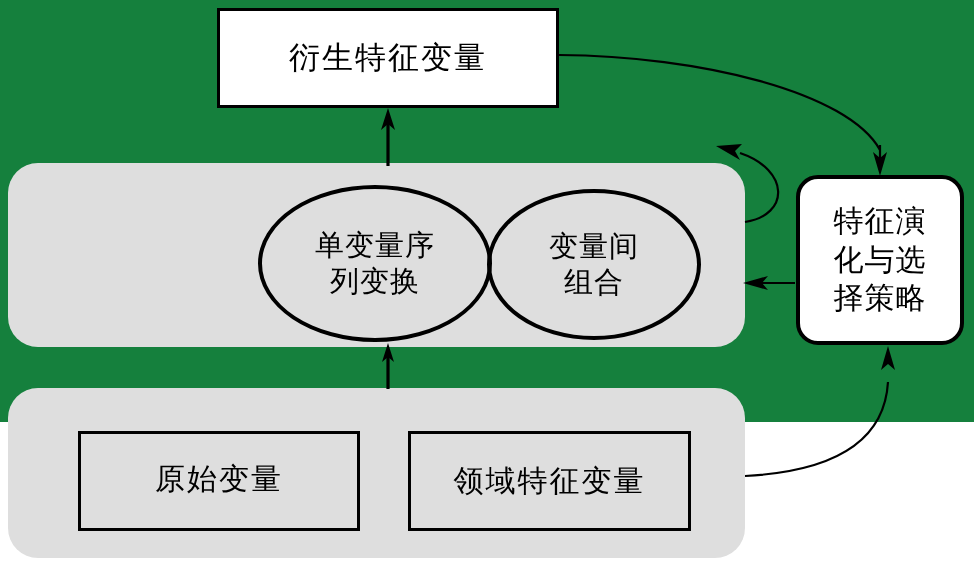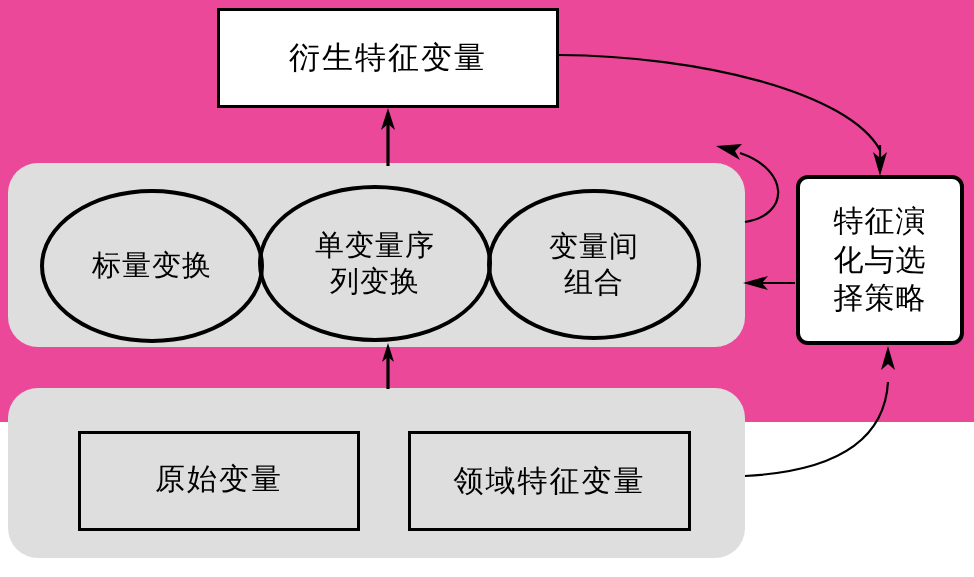--- a/index.html
+++ b/index.html
@@ -1,20 +1,20 @@
 <!DOCTYPE html>
 <html><head>
 <meta charset="utf-8">
 <style>
   html,body{margin:0;padding:0;background:#ffffff;}
   body{
     font-family:"Liberation Serif","DejaVu Serif",serif;
     width:974px;height:577px;overflow:hidden;
   }
-  #stage{position:relative;width:974px;height:422px;background:#ec4899;}
+  #stage{position:relative;width:974px;height:422px;background:#15803d;}
 
   
   .panel{
     position:absolute;
     background:#dedede;
     border-radius:30px;
   }
   #panel-transform{left:8px;top:163px;width:737px;height:184px;}
   #panel-source   {left:8px;top:388px;width:737px;height:170px;}
 
@@ -40,21 +40,21 @@
   }
   #box-domain{
     left:408px;top:431px;width:283px;height:100px;
     font-size:30px;letter-spacing:2px;text-align:center;
   }
 
   
   #box-strategy{
     position:absolute;
     left:796px;top:175px;width:168px;height:170px;
-    border:4px solid #000;border-radius:12px;
+    border:4px solid #000;border-radius:22px;
     background:#ffffff;
     display:flex;align-items:center;justify-content:center;
     text-align:center;
     font-size:30px;line-height:1.28;letter-spacing:1px;
     color:#000;box-sizing:border-box;
   }
   #box-strategy .t{display:block;width:3.6em;}
 
   
   .ellipse{
@@ -128,23 +128,20 @@
   </div>
 
   <div id="box-strategy">
     <span class="t">
       <span>特征演</span><br>
       <span>化与选</span><br>
       <span>择策略</span>
     </span>
   </div>
 
-  <div class="ellipse" id="ell-scalar">
-    <span class="t">标量变换</span>
-  </div>
 
   <div class="ellipse" id="ell-series">
     <span class="t">
       <span>单变量序</span><br>
       <span>列变换</span>
     </span>
   </div>
 
   <div class="ellipse" id="ell-combine">
     <span class="t">

